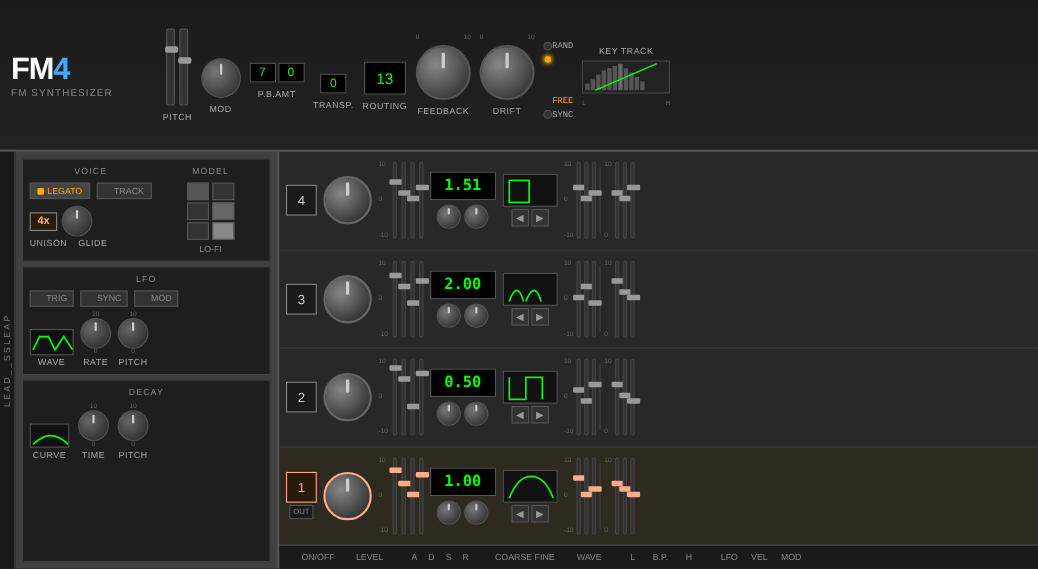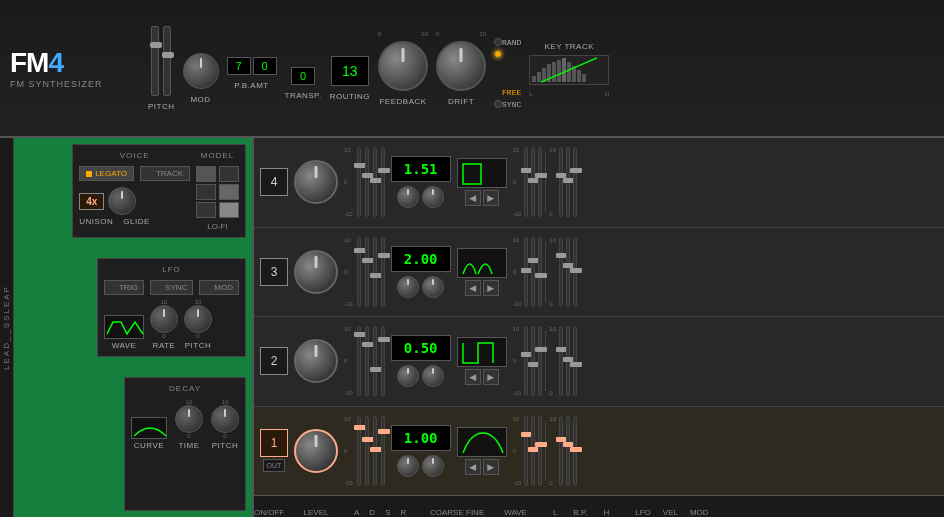--- a/index.html
+++ b/index.html
@@ -193,27 +193,26 @@
     .main-area {
       display: flex;
       height: 379px;
       background: #2a2a2a;
     }
 
     
     .left-panel {
       width: 240px;
       min-width: 240px;
-      background: #15803d;
+      background: #404040;
       border-right: 2px solid #555;
       padding: 6px;
       display: flex;
       flex-direction: column;
-      gap: 20px;
-      align-items: flex-end;
+      gap: 4px;
     }
 
     .panel-section {
       border: 1px solid #444;
       padding: 6px;
       background: #1e1e1e;
     }
 
     .section-header {
       font-size: 8px;
@@ -393,22 +392,22 @@
       background: #111;
       border: 1px solid #555;
     }
 
     
     .bottom-labels {
       height: 22px;
       background: #1a1a1a;
       border-top: 1px solid #555;
       display: flex;
-      align-items: flex-end;
-      padding: 0 0;
+      align-items: center;
+      padding: 0 20px;
       gap: 6px;
     }
 
     .bottom-label {
       font-size: 8px;
       color: #888;
       text-align: center;
       text-transform: uppercase;
     }
 

